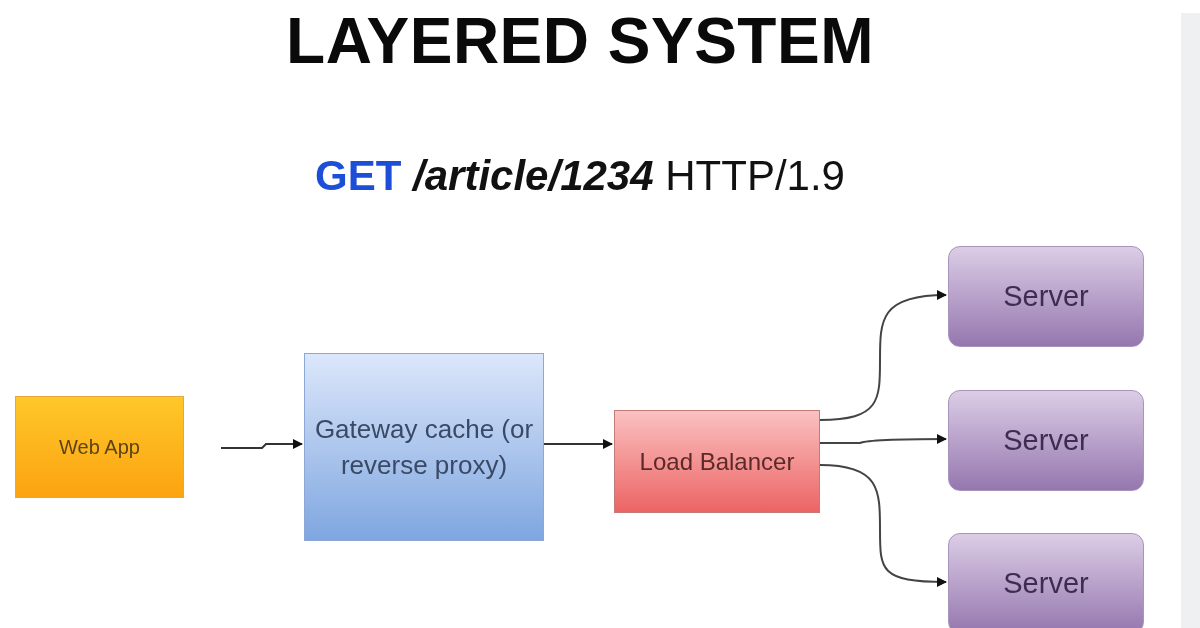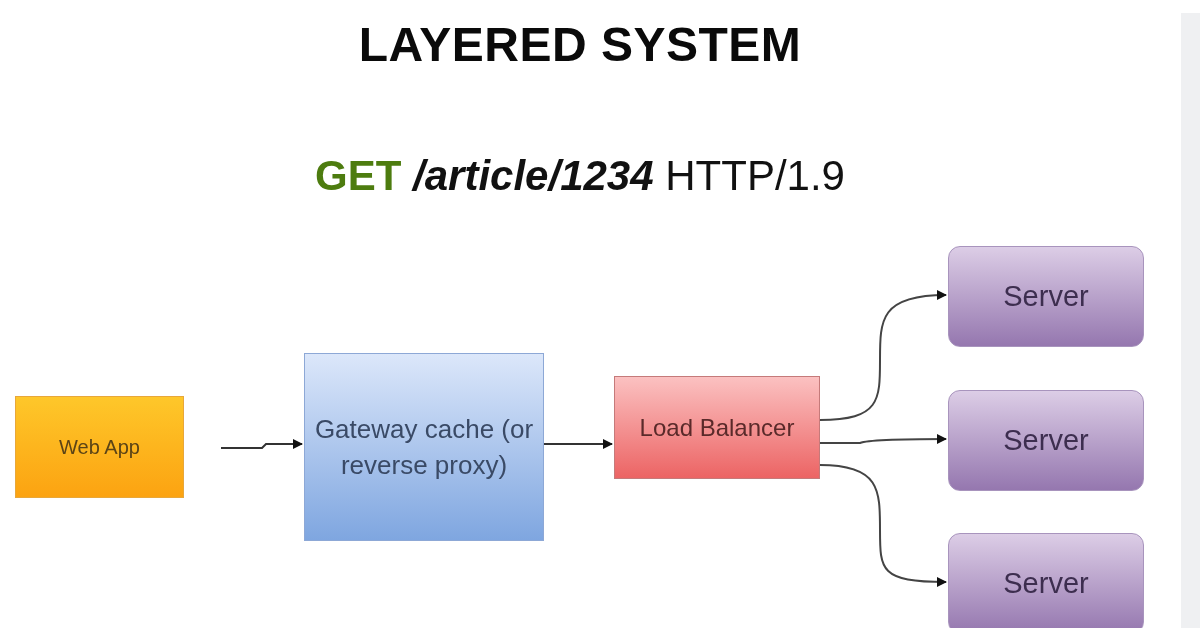--- a/index.html
+++ b/index.html
@@ -6,47 +6,47 @@
     body {
       width: 1200px; height: 628px; position: relative; overflow: hidden;
       background: #ffffff;
       font-family: "Liberation Sans", sans-serif;
     }
     .side-strip {
       position: absolute; left: 1181px; top: 13px; width: 19px; height: 615px;
       background: #eff0f2;
     }
     .title {
-      position: absolute; left: 0; width: 1160px; top: 17px;
-      text-align: center; font-weight: bold; font-size: 48px; color: #0a0a0a;
+      position: absolute; left: 0; width: 1160px; top: 4px;
+      text-align: center; font-weight: bold; font-size: 64px; color: #0a0a0a;
       letter-spacing: 0.5px;
     }
     .request {
       position: absolute; left: 0; width: 1160px; top: 152px;
       text-align: center; font-size: 42px; color: #111;
     }
-    .request .method { color: #4d7c0f; font-weight: bold; }
+    .request .method { color: #1d4ed8; font-weight: bold; }
     .request .path { font-weight: bold; font-style: italic; }
     .node {
       position: absolute; display: flex; align-items: center; justify-content: center;
       text-align: center; box-sizing: border-box;
     }
     .webapp {
       left: 15px; top: 396px; width: 169px; height: 102px;
       background: linear-gradient(#fec72a, #fca311);
       border: 1px solid #e8a73a; color: #5c4416; font-size: 20px;
     }
     .gateway {
       left: 304px; top: 353px; width: 240px; height: 188px;
       background: linear-gradient(#dce7fa, #7fa6e0);
       border: 1px solid #8da8d6; color: #3a4a66; font-size: 26px; line-height: 36px;
       padding: 16px 8px;
     }
     .lb {
-      left: 614px; top: 376px; width: 206px; height: 103px;
+      left: 614px; top: 410px; width: 206px; height: 103px;
       background: linear-gradient(#fbc1c1, #ec6464);
       border: 1px solid #c57a7a; color: #5a2a2a; font-size: 24px;
     }
     .server {
       left: 948px; width: 196px; height: 101px; border-radius: 12px;
       background: linear-gradient(#dccde6, #9577af);
       border: 1px solid #a894bd; color: #3d2e4f; font-size: 29px; text-align: right;
     }
     .s1 { top: 246px; }
     .s2 { top: 390px; }

